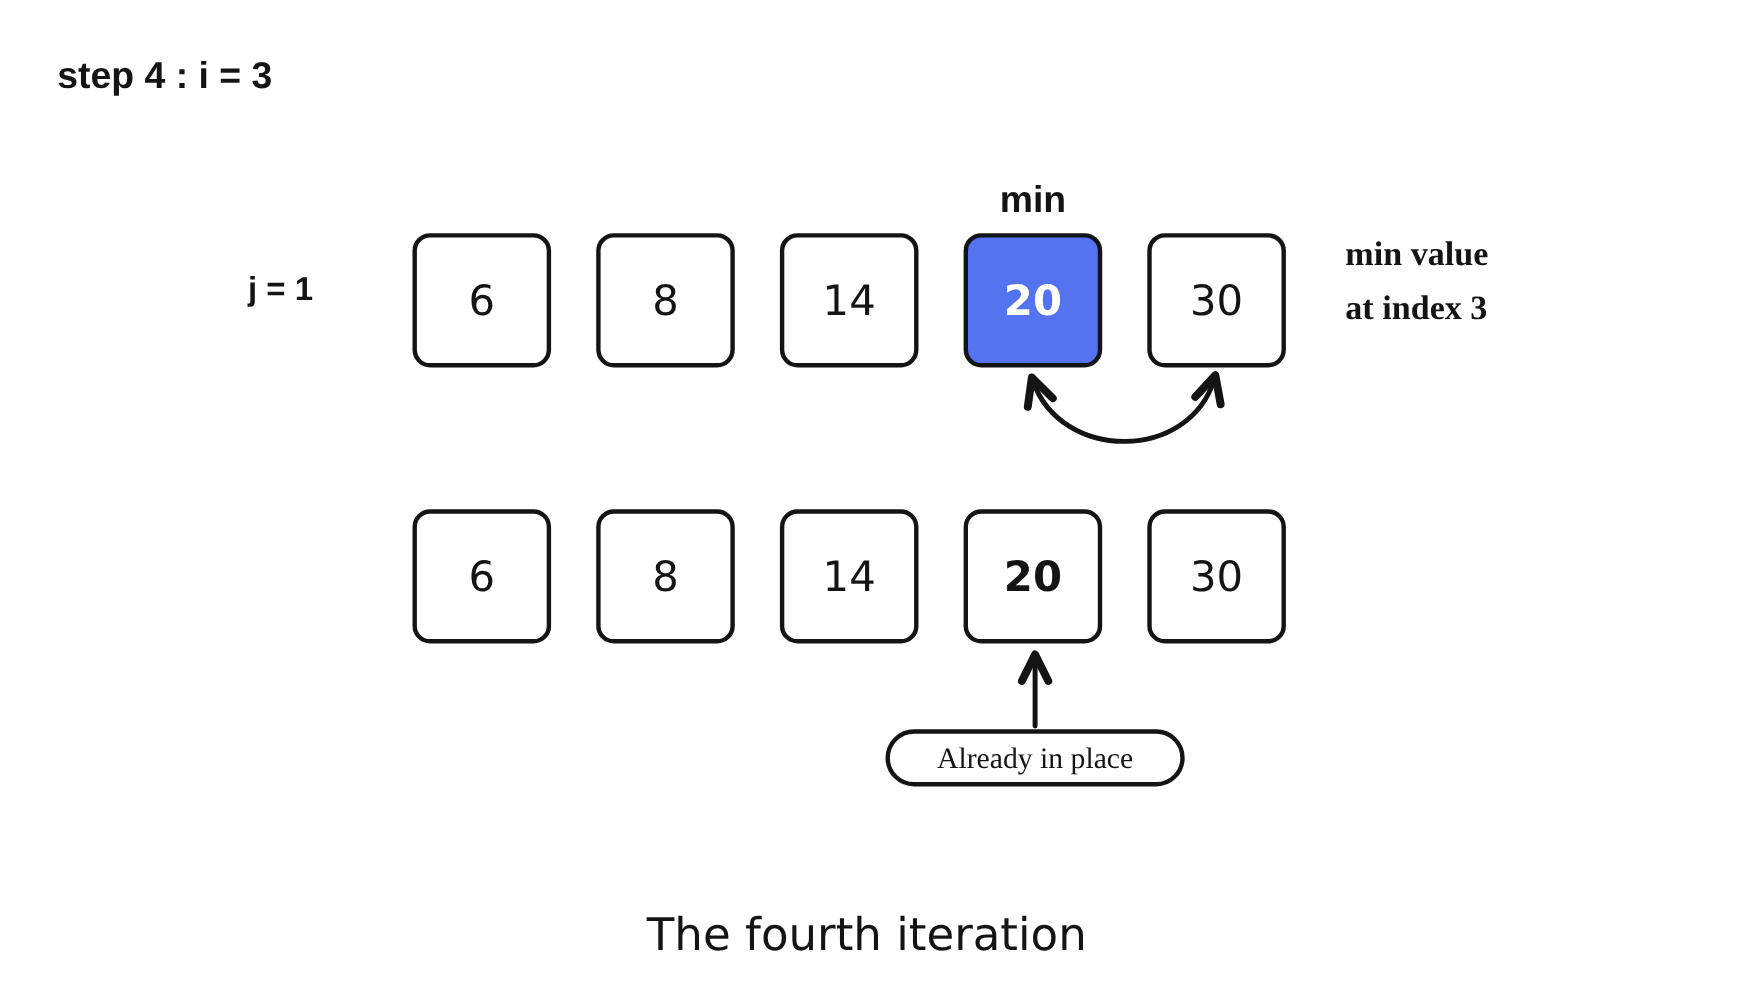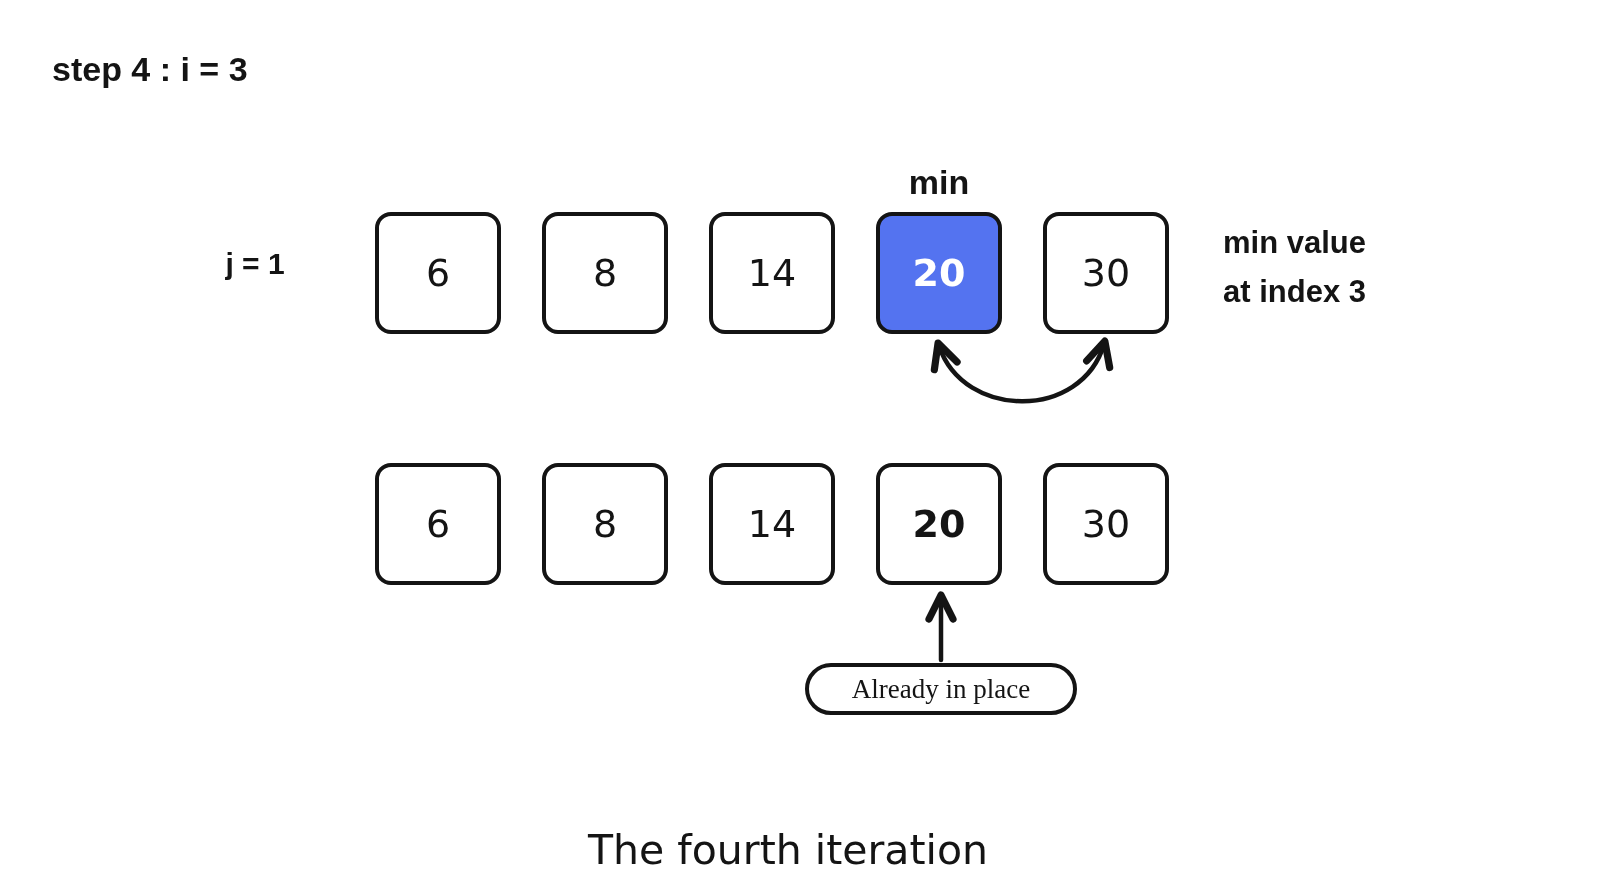--- a/index.html
+++ b/index.html
@@ -45,22 +45,22 @@
     font-size:38px; font-weight:400;
     font-family:"DejaVu Sans", sans-serif;
   }
   .cell.highlight{
     background:var(--highlight);
     color:var(--hl-text);
     font-weight:700;
   }
   .cell.bold{ font-weight:700; }
   .note{
-    position:absolute; left:1223px; top:218px;
-    font-size:31px; font-weight:700; line-height:49px;
+    position:absolute; left:1223px; top:206px;
+    font-size:31px; font-weight:700; line-height:49px;font-family:Liberation Serif, serif;
   }
   .arrow-layer{
     position:absolute; left:0; top:0; width:1600px; height:894px;
     pointer-events:none;
   }
   .callout-pill{
     position:absolute; left:805px; top:663px;
     width:272px; height:52px;
     box-sizing:border-box;
     border:4px solid var(--stroke);

